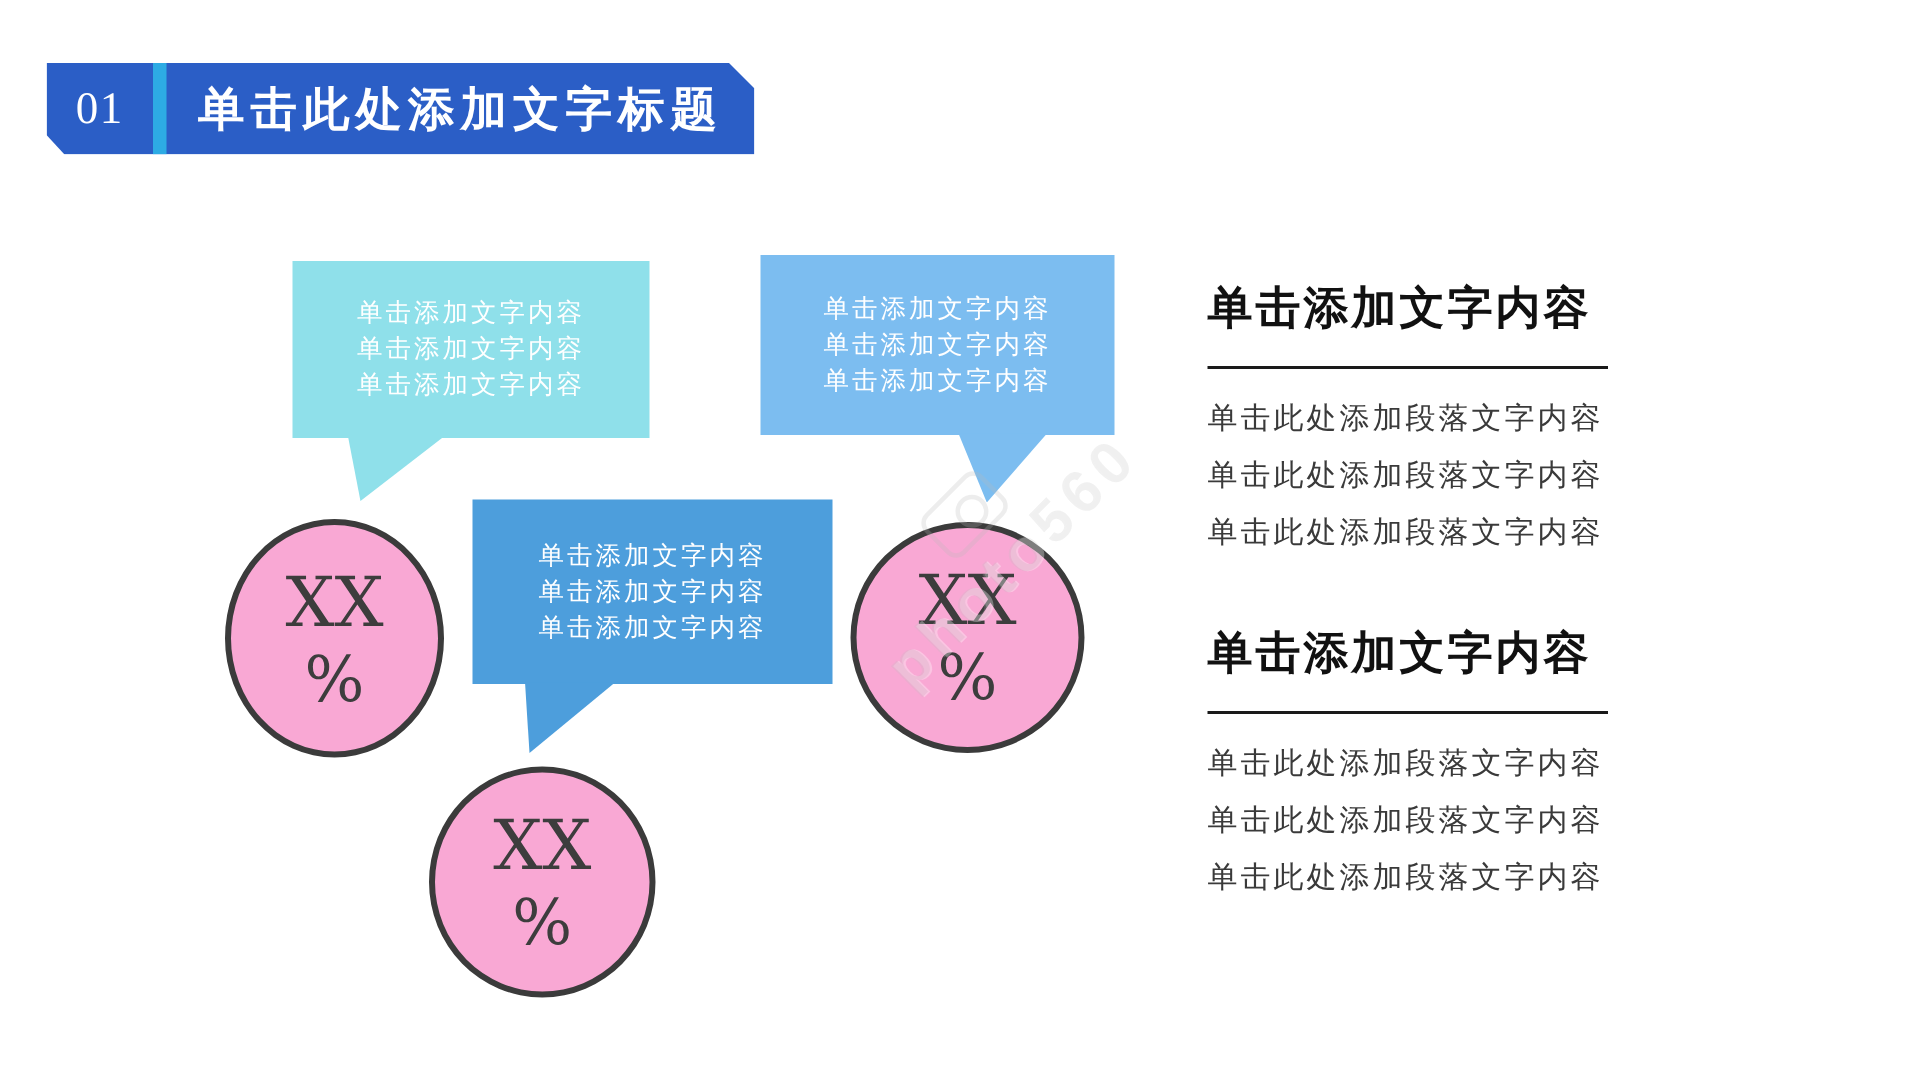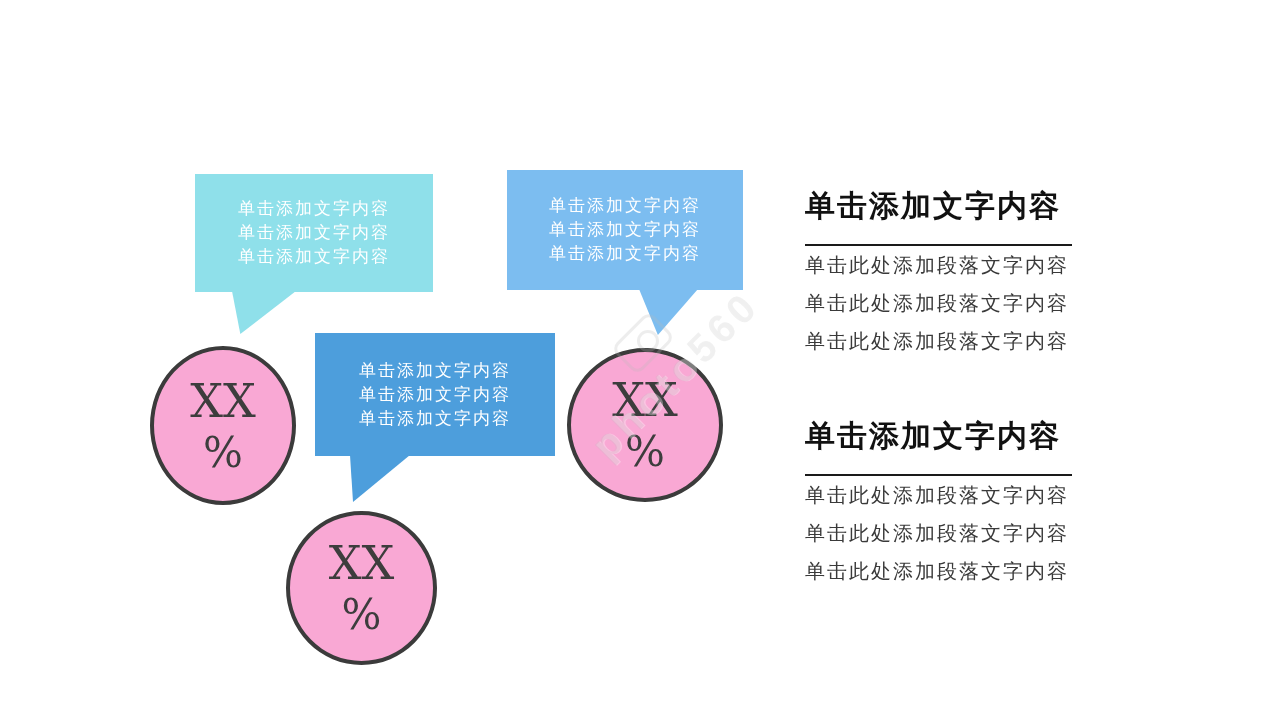--- a/index.html
+++ b/index.html
@@ -84,21 +84,21 @@
   .section-2 { top: 419px; }
   .section-heading {
     font-size: 30px; line-height: 34px; font-weight: 700; color: #111111;
     letter-spacing: 2px; white-space: nowrap;
     font-family: "Liberation Serif", "DejaVu Serif", serif;
   }
   .section-divider {
     margin-top: 21px; width: 267px; height: 0;
     border-top: 2px solid #1a1a1a;
   }
-  .section-body { }
+  .section-body { margin-top: 14px; }
   .section-body .para-line {
     font-size: 20px; line-height: 38px; color: #3a3a3a; letter-spacing: 2px;
     font-family: "Liberation Serif", serif; white-space: nowrap;
   }
 
   
   .watermark {
     position: absolute; left: 520px; top: 250px; width: 280px; height: 220px;
     display: flex; flex-direction: column; align-items: center; justify-content: center;
     transform: rotate(-45deg);
@@ -118,20 +118,25 @@
     color: rgba(190,190,190,0.40);
     text-shadow: 1px 1px 0 rgba(255,255,255,0.6);
     white-space: nowrap;
   }
 </style>
 </head>
 <body>
 
 <div class="slide">
 
+  <div class="banner">
+    <div class="banner-number">01</div>
+    <div class="banner-stripe"></div>
+    <div class="banner-title">单击此处添加文字标题</div>
+  </div>
 
   <div class="bubble bubble-1">
     <span class="line">单击添加文字内容</span>
     <span class="line">单击添加文字内容</span>
     <span class="line">单击添加文字内容</span>
     <div class="tail"></div>
   </div>
 
   <div class="bubble bubble-2">
     <span class="line">单击添加文字内容</span>

